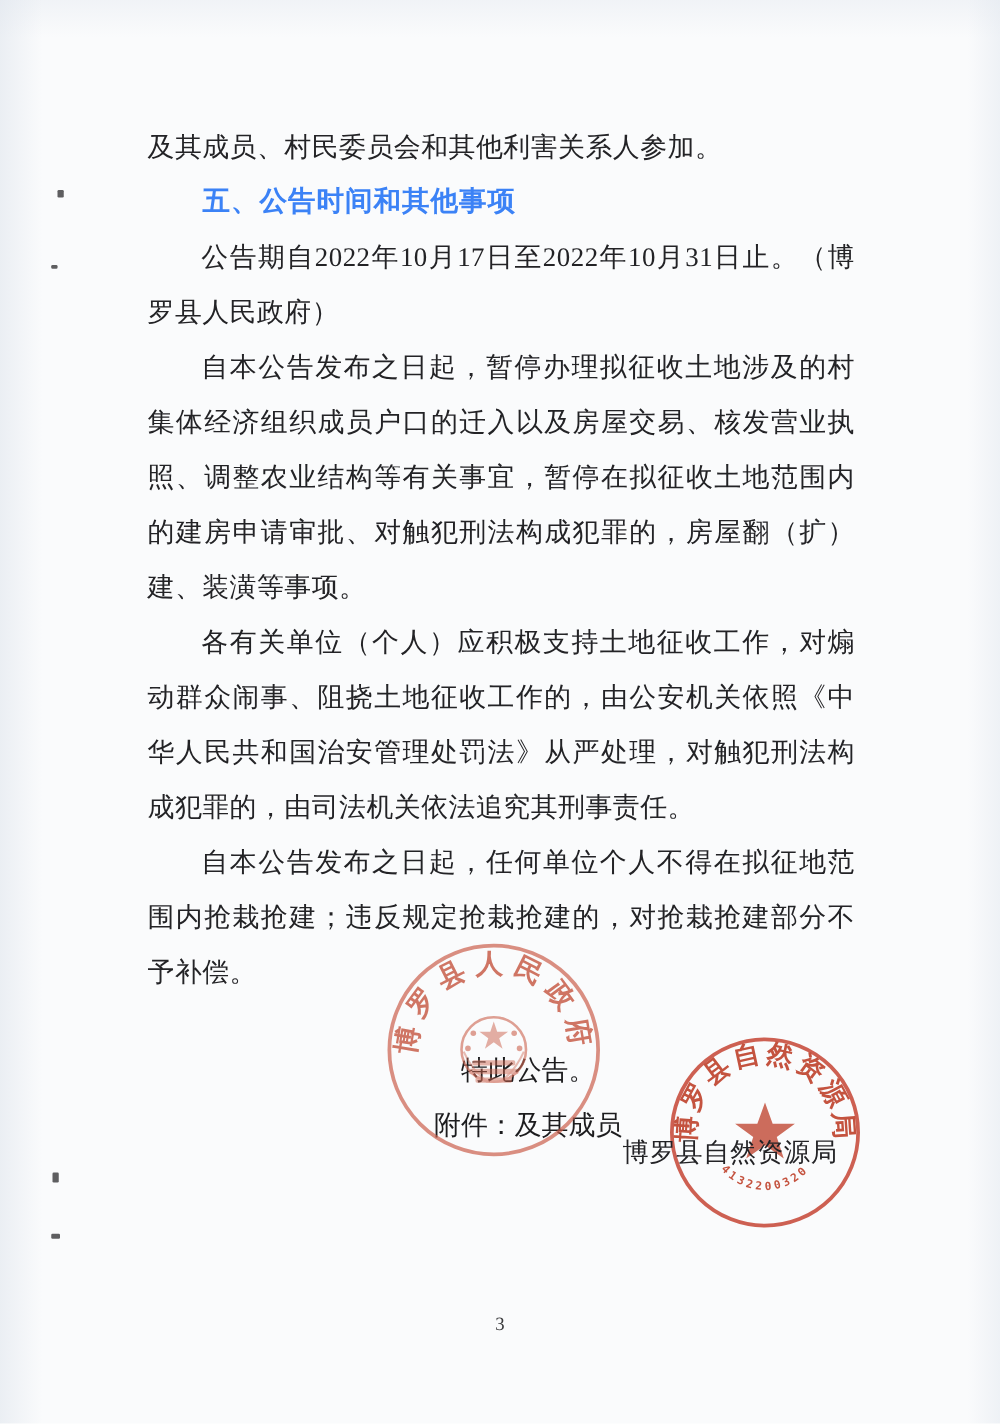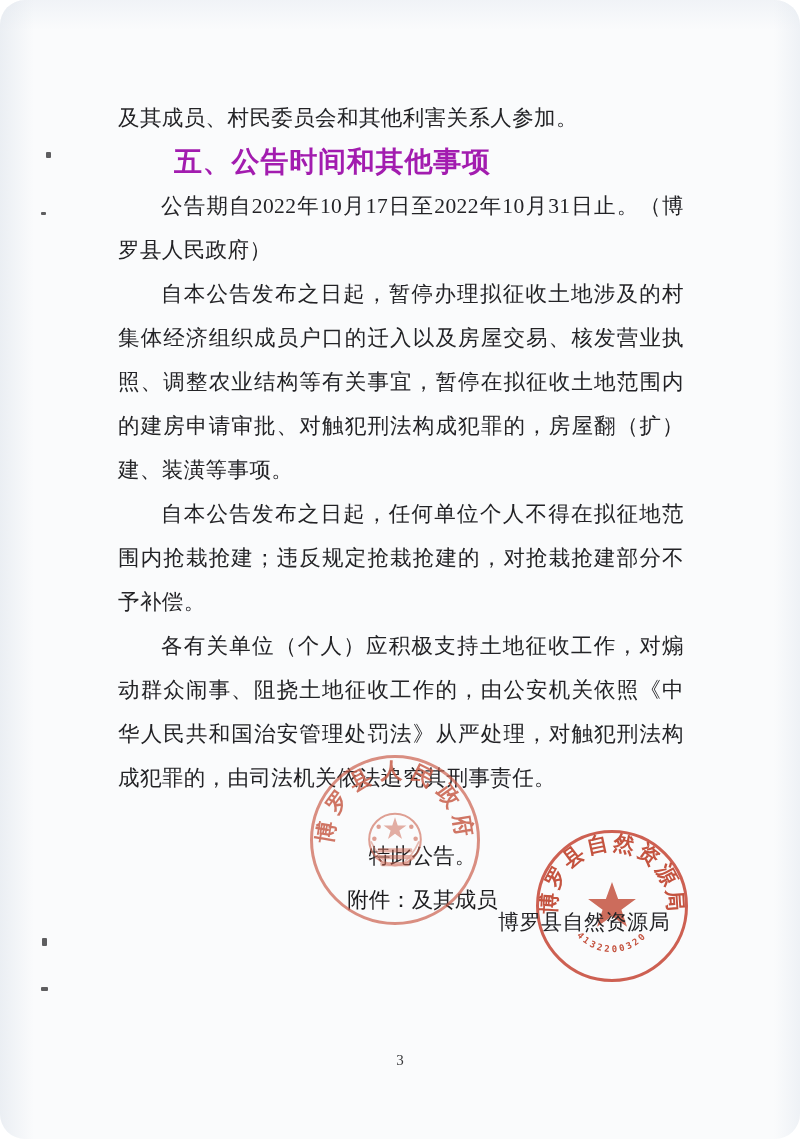--- a/index.html
+++ b/index.html
@@ -8,21 +8,20 @@
     background: #ffffff;
   }
   .page {
     position: relative;
     width: 800px;
     height: 1139px;
     background: #fafbfc;
     overflow: hidden;
     font-family: "Liberation Serif", "DejaVu Serif", serif;
     color: #1c1c1e;
-    border-radius: 25px;
   }
   
   .scan-tint {
     position: absolute;
     inset: 0;
     background:
       linear-gradient(90deg, rgba(222,228,236,0.55) 0px, rgba(255,255,255,0) 34px),
       linear-gradient(270deg, rgba(224,230,238,0.45) 0px, rgba(255,255,255,0) 26px),
       linear-gradient(180deg, rgba(226,231,239,0.40) 0px, rgba(255,255,255,0) 30px);
     pointer-events: none;
@@ -41,27 +40,27 @@
     line-height: 44px;
     letter-spacing: 0.4px;
     text-align: justify;
     text-justify: inter-character;
     color: #232326;
   }
   .para.indent { text-indent: 2em; }
 
   .heading {
     margin: 0;
-    font-size: 28px;
+    font-size: 22px;
     line-height: 44px;
     font-weight: bold;
     text-indent: 2em;
     letter-spacing: 0.8px;
     font-family: "DejaVu Sans", "Liberation Sans", sans-serif;
-    color: #a21caf;
+    color: #3b82f6;
   }
   .gap-md { height: 34px; }
 
   .closing { margin: 0; font-size: 21.5px; line-height: 44px; text-indent: 2em; text-align: center; }
 
   
   .sign-block {
     position: absolute;
     left: 498px;
     top: 902px;
@@ -161,23 +160,23 @@
   <div class="body-text">
 
     <p class="para">及其成员、村民委员会和其他利害关系人参加。</p>
 
     <h2 class="heading">五、公告时间和其他事项</h2>
 
     <p class="para indent">公告期自2022年10月17日至2022年10月31日止。（博罗县人民政府）</p>
 
     <p class="para indent">自本公告发布之日起，暂停办理拟征收土地涉及的村集体经济组织成员户口的迁入以及房屋交易、核发营业执照、调整农业结构等有关事宜，暂停在拟征收土地范围内的建房申请审批、对触犯刑法构成犯罪的，房屋翻（扩）建、装潢等事项。</p>
 
+    <p class="para indent">各有关单位（个人）应积极支持土地征收工作，对煽动群众闹事、阻挠土地征收工作的，由公安机关依照《中华人民共和国治安管理处罚法》从严处理，对触犯刑法构成犯罪的，由司法机关依法追究其刑事责任。</p>
+
     <p class="para indent">自本公告发布之日起，任何单位个人不得在拟征地范围内抢栽抢建；违反规定抢栽抢建的，对抢栽抢建部分不予补偿。</p>
-
-    <p class="para indent">各有关单位（个人）应积极支持土地征收工作，对煽动群众闹事、阻挠土地征收工作的，由公安机关依照《中华人民共和国治安管理处罚法》从严处理，对触犯刑法构成犯罪的，由司法机关依法追究其刑事责任。</p>
 
     <div class="gap-md"></div>
 
     <p class="closing">特此公告。</p>
 
     <p class="closing">附件：及其成员</p>
 
   </div>
 
   <div class="seal seal-gov">

